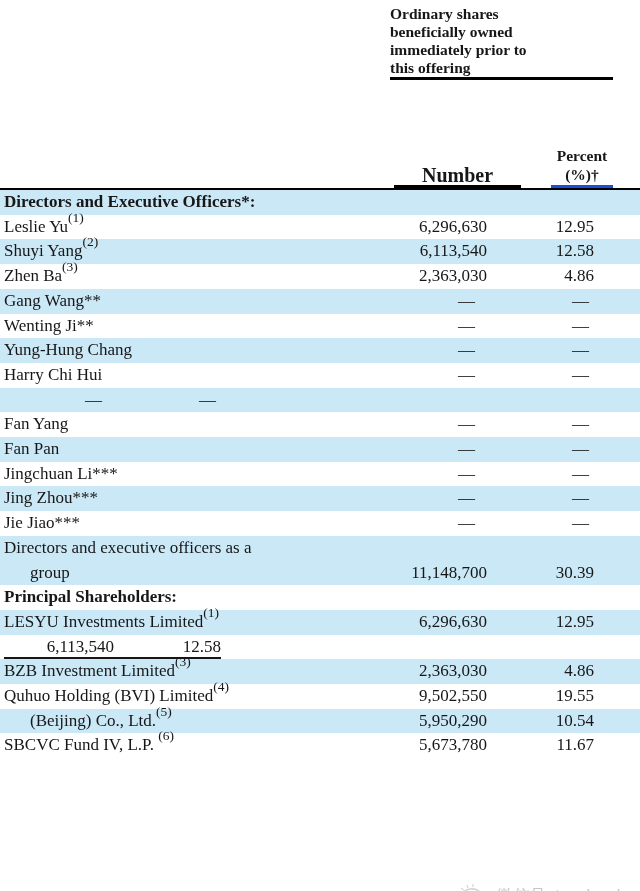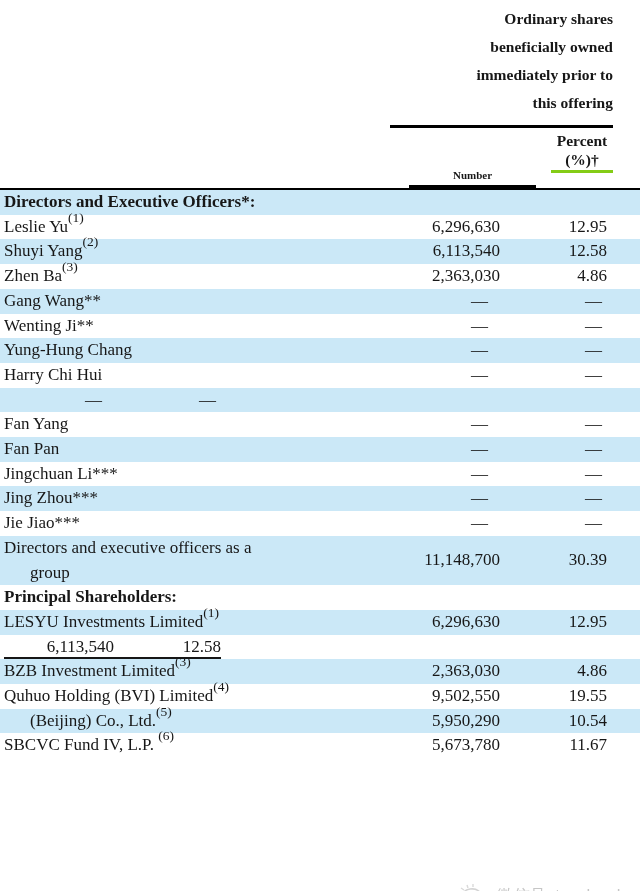--- a/index.html
+++ b/index.html
@@ -4,38 +4,38 @@
 <style>
   html,body{margin:0;padding:0;background:#ffffff;}
   .page{
     position:relative;width:640px;height:891px;background:#fff;overflow:hidden;
     font-family:"Liberation Serif","DejaVu Serif",serif;color:var(--text,#171717);
   }
   
   .offering-header{position:relative;height:188px;}
   .spanner{
     position:absolute;left:390px;top:5px;width:223px;
-    text-align:right;font-weight:700;font-size:15.5px;line-height:28px;
-    white-space:pre-line;border-bottom:3px solid #000;padding-bottom:8px;
+    text-align:left;font-weight:700;font-size:15.5px;line-height:18px;
+    white-space:pre-line;border-bottom:3px solid #000;padding-bottom:0;
   }
   .num-head{
-    position:absolute;left:409px;bottom:0;width:127px;text-align:center;
-    font-weight:700;font-size:11px;line-height:18.5px;
+    position:absolute;left:394px;bottom:0;width:127px;text-align:center;
+    font-weight:700;font-size:20px;line-height:18.5px;
     border-bottom:3px solid #000;padding-bottom:1px;
   }
   .pct-head{
-    position:absolute;left:551px;bottom:15px;width:62px;text-align:center;
+    position:absolute;left:551px;bottom:0;width:62px;text-align:center;
     font-weight:700;font-size:15.5px;line-height:18.5px;white-space:pre-line;
-    border-bottom:3px solid #84cc16;padding-bottom:1px;
+    border-bottom:3px solid #1d4ed8;padding-bottom:1px;
   }
   
   .table{border-top:2.5px solid #000;}
   .row{
-    display:flex;align-items:center;
-    padding:0 33px 0 4px;font-size:17px;line-height:24.7px;
+    display:flex;align-items:flex-end;
+    padding:0 46px 0 4px;font-size:17px;line-height:24.7px;
   }
   .row:nth-child(odd){background:var(--row-shade,#cbe8f7);}
   .row.section{font-weight:700;}
   .cell{box-sizing:border-box;}
   .name{flex:1;min-width:0;}
   .l2{padding-left:26px;}
   .num{width:110px;text-align:right;}
   .pct{width:107px;text-align:right;}
   .row.ruled .num,.row.ruled .pct{border-bottom:2px solid #161616;height:24.7px;}
   sup{font-size:13.5px;line-height:0;position:relative;top:-3.5px;}

